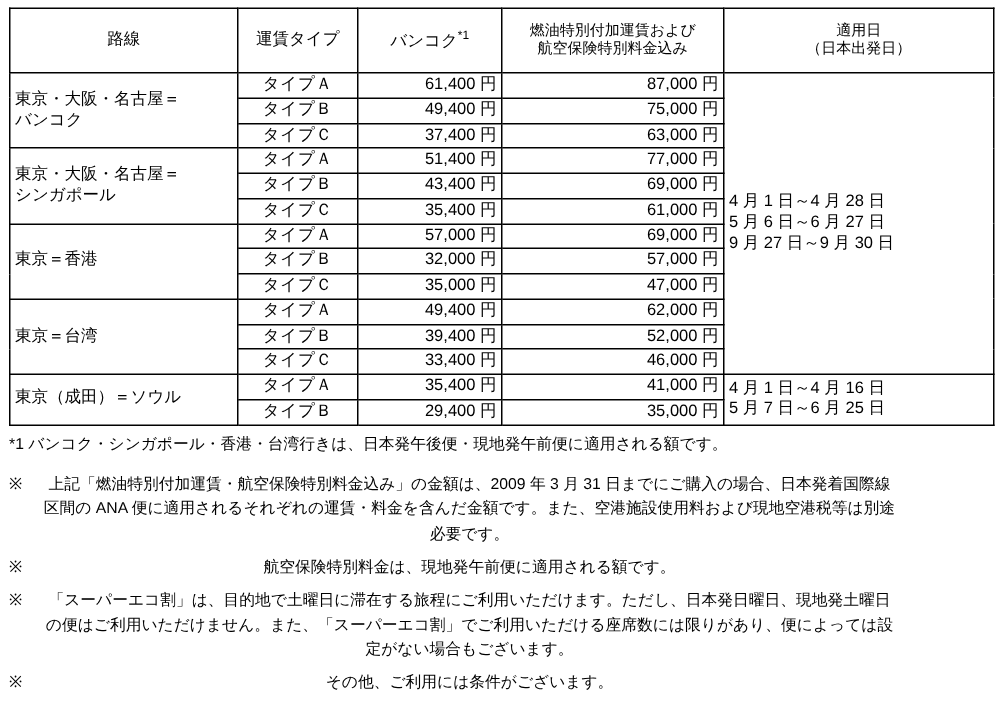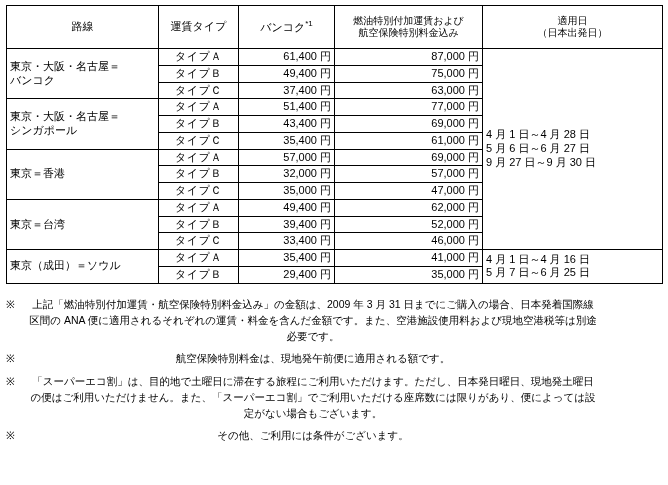--- a/index.html
+++ b/index.html
@@ -208,20 +208,24 @@
 5 月 7 日～6 月 25 日</td>
       </tr>
       <tr>
         <td class="type">タイプＢ</td>
         <td class="num">29,400 円</td>
         <td class="num">35,000 円</td>
       </tr>
     </tbody>
   </table>
 
+  <div class="note1">
+    <span>*1</span>
+    <span>バンコク・シンガポール・香港・台湾行きは、日本発午後便・現地発午前便に適用される額です。</span>
+  </div>
 
   <div class="notes">
     <div class="note-row">
       <span class="note-mark">※</span>
       <span class="note-text">上記「燃油特別付加運賃・航空保険特別料金込み」の金額は、2009 年 3 月 31 日までにご購入の場合、日本発着国際線区間の ANA 便に適用されるそれぞれの運賃・料金を含んだ金額です。また、空港施設使用料および現地空港税等は別途必要です。</span>
     </div>
     <div class="note-row">
       <span class="note-mark">※</span>
       <span class="note-text">航空保険特別料金は、現地発午前便に適用される額です。</span>
     </div>

